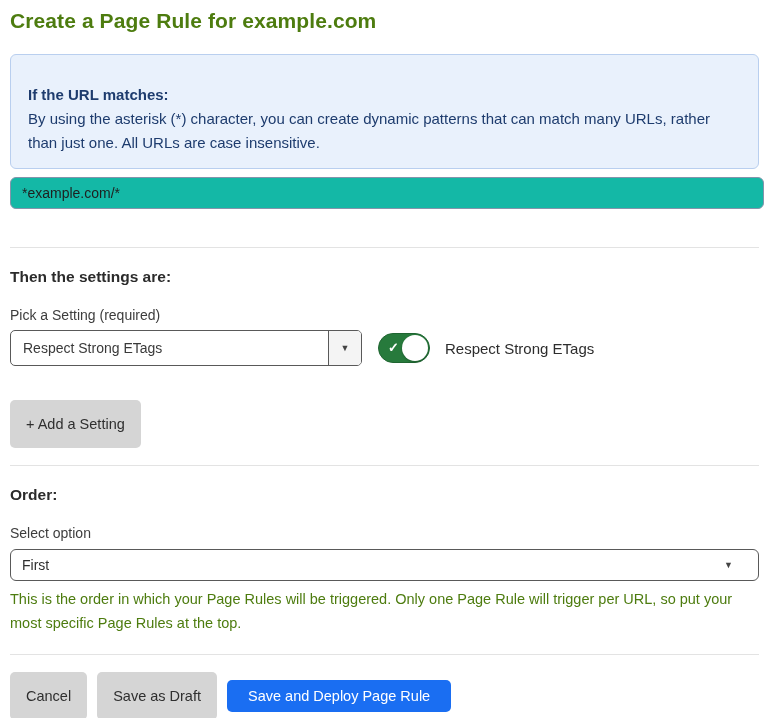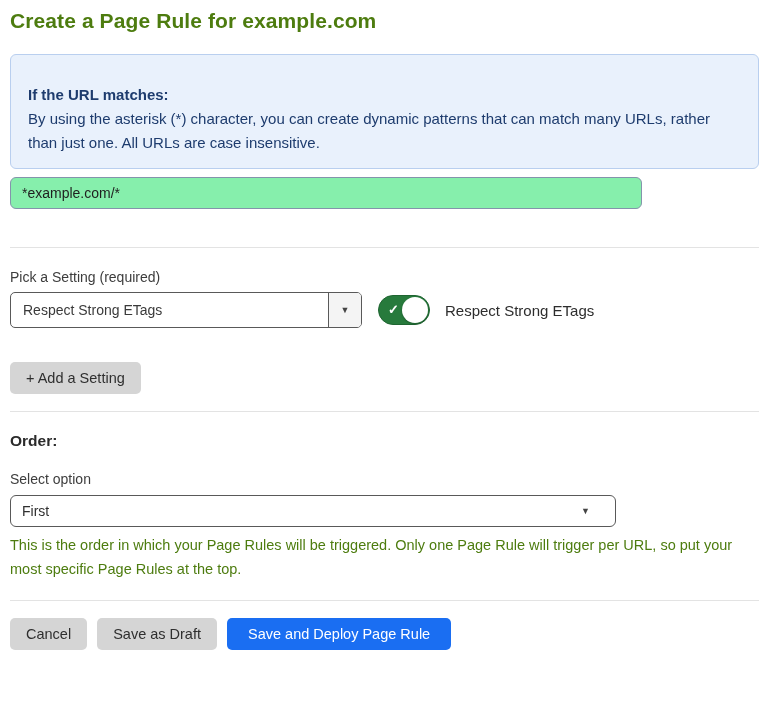--- a/index.html
+++ b/index.html
@@ -40,23 +40,23 @@
     display: block;
     margin-top: 21px;
     font-size: 14px;
     color: #3d3d3d;
   }
 
   
   .url-input {
     display: block;
     margin-top: 8px;
-    width: 632px;
+    width: 754px;
     height: 32px;
-    background: #86efac;
+    background: #14b8a6;
     border: 1px solid #8494ab;
     border-radius: 6px;
     padding: 0 11px;
     font-family: "Liberation Sans", sans-serif;
     font-size: 14px;
     color: #1f1f1f;
     outline: none;
   }
 
   
@@ -143,33 +143,33 @@
     margin-left: 15px;
     font-size: 15px;
     color: #2d2d2d;
   }
 
   
   .gray-btn {
     background: #d5d5d5;
     border: none;
     border-radius: 5px;
-    height: 32px;
+    height: 48px;
     padding: 0 16px;
     font-family: "Liberation Sans", sans-serif;
     font-size: 14.5px;
     color: #2f2f2f;
     cursor: pointer;
   }
   .add-setting-btn { margin-top: 34px; }
 
   
   .order-select {
     margin-top: 8px;
-    width: 606px;
+    width: 749px;
     height: 32px;
     background: #ffffff;
     border: 1px solid #595959;
     border-radius: 6px;
     display: flex;
     align-items: center;
     justify-content: space-between;
     padding: 0 25px 0 11px;
     cursor: pointer;
   }
@@ -211,20 +211,21 @@
 
   <div class="info-box">
     <div class="info-heading">If the URL matches:</div>
     <div class="info-body">By using the asterisk (*) character, you can create dynamic patterns that can match many URLs, rather than just one. All URLs are case insensitive.</div>
   </div>
 
   <input class="url-input" type="text" value="*example.com/*" style="">
 
   <hr class="divider divider-1">
 
+  <h2 class="section-heading">Then the settings are:</h2>
 
   <label class="field-label">Pick a Setting (required)</label>
 
   <div class="setting-row">
     <div class="setting-select">
       <span class="setting-select-value">Respect Strong ETags</span>
       <span class="setting-select-chevron-box">
         <span class="chevron-glyph">▼</span>
       </span>
     </div>

